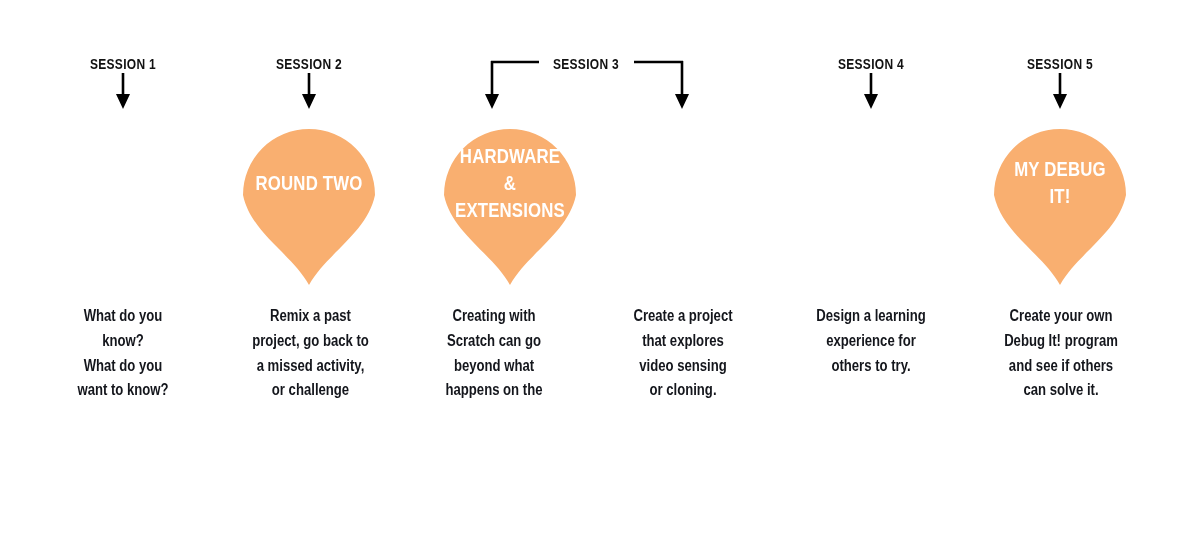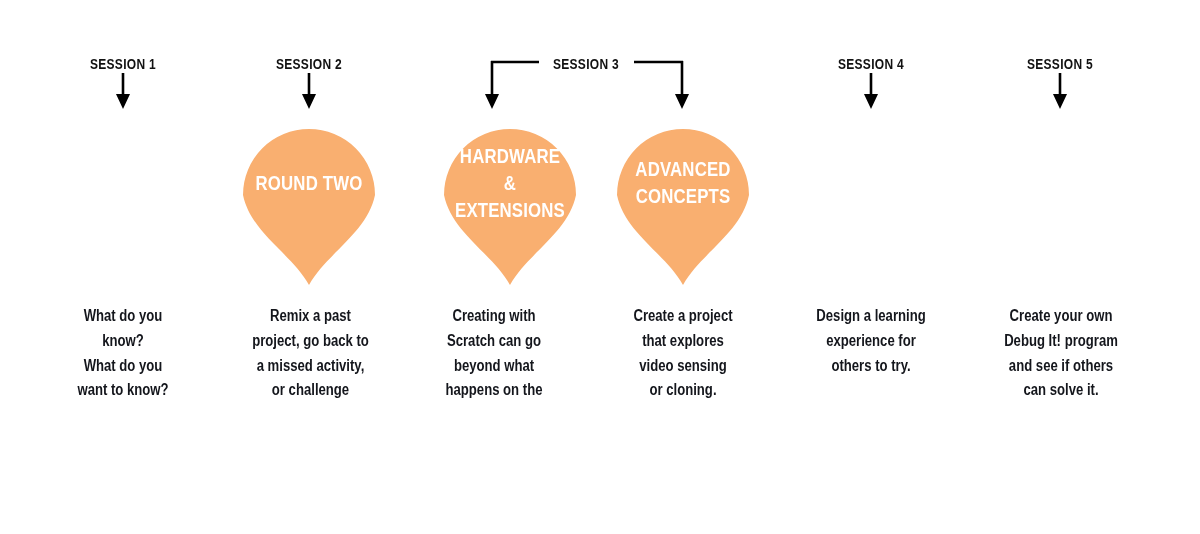--- a/index.html
+++ b/index.html
@@ -145,29 +145,28 @@
   </div>
 
   <div class="pin" style="left:440px; top:113px;">
     <svg class="pin-svg" viewBox="0 0 140 172" xmlns="http://www.w3.org/2000/svg">
       <path d="M70 172 C 52 140, 12 120, 4 82 A 66 66 0 1 1 136 82 C 128 120, 88 140, 70 172 Z" fill="#F9AF70"></path>
     </svg>
     <div class="pin-text">HARDWARE &amp;
 EXTENSIONS</div>
   </div>
 
-  <div class="pin" style="left:613px; top:113px;">
+
+
+  <div class="pin" style="left:990px; top:113px;">
     <svg class="pin-svg" viewBox="0 0 140 172" xmlns="http://www.w3.org/2000/svg">
       <path d="M70 172 C 52 140, 12 120, 4 82 A 66 66 0 1 1 136 82 C 128 120, 88 140, 70 172 Z" fill="#F9AF70"></path>
     </svg>
-    <div class="pin-text">ADVANCED
-CONCEPTS</div>
+    <div class="pin-text">MY DEBUG IT!</div>
   </div>
-
-
 
   <div class="caption" style="left:48px; top:304px; width:150px;">What do you
 know?
 What do you
 want to know?
 What have you
 learned?</div>
   <div class="caption" style="left:228px; top:304px; width:165px;">Remix a past
 project, go back to
 a missed activity,

